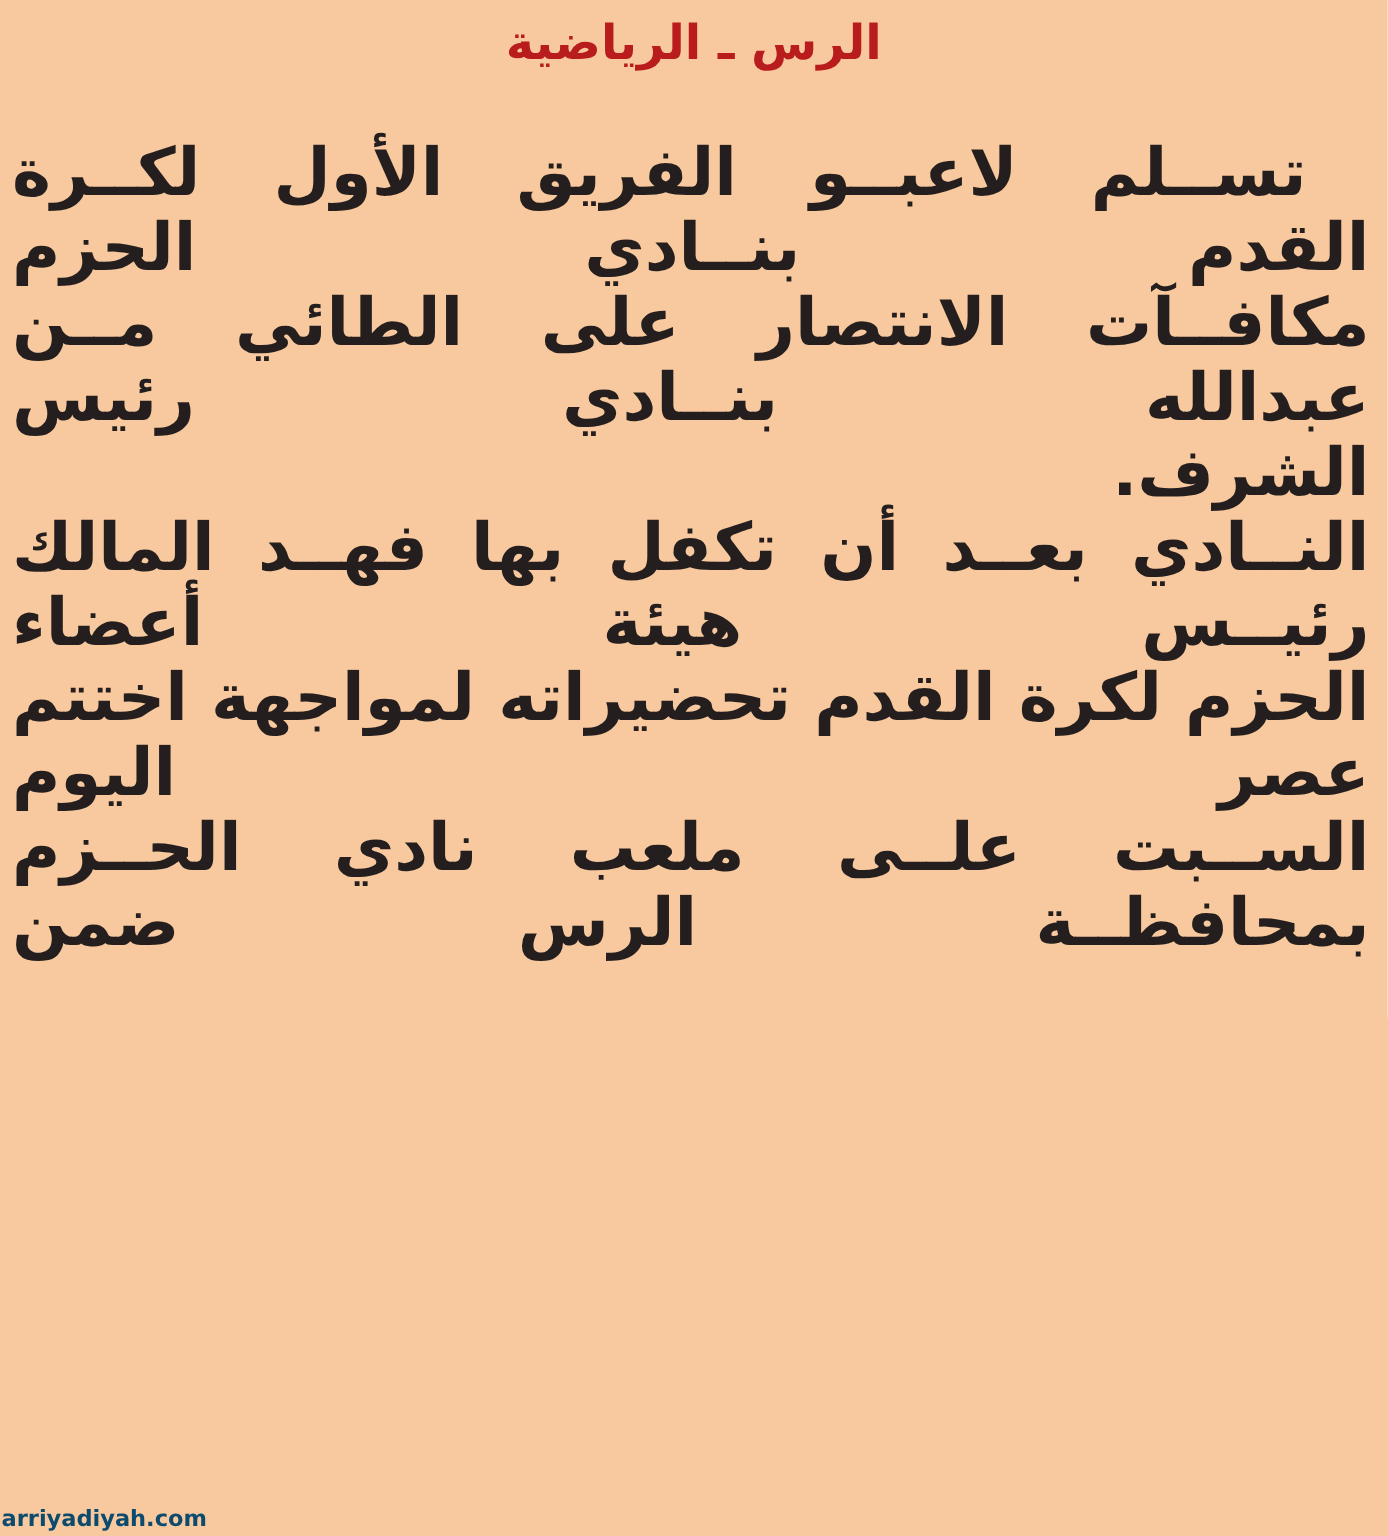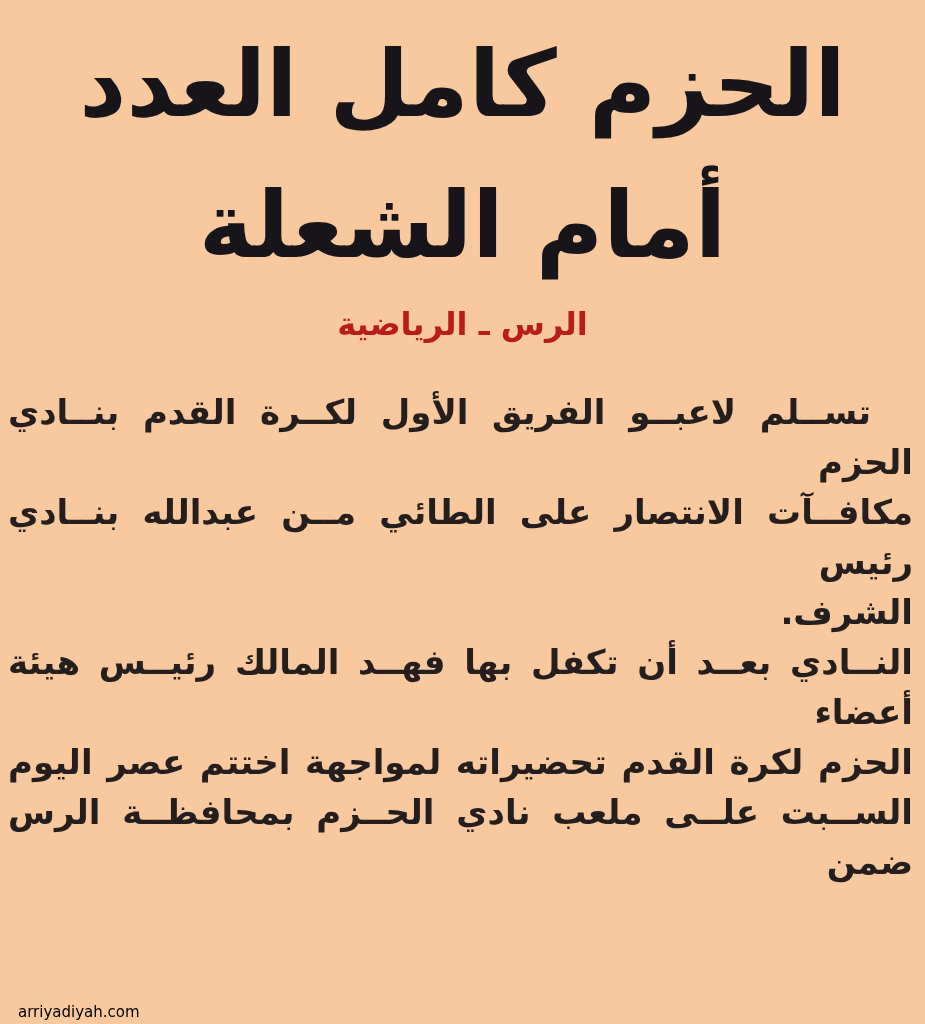--- a/index.html
+++ b/index.html
@@ -31,48 +31,44 @@
     color: #b91c1c;
     line-height: 45px;
   }
   .article {
     margin-top: 40px;
     padding: 0 12px 0 8px;
   }
   .article .line {
     direction: rtl;
     unicode-bidi: plaintext;
-    font-size: 34px;
+    font-size: 44px;
     font-weight: bold;
     color: #241f1e;
     line-height: 50px;
     text-align: justify;
     text-align-last: justify;
   }
   .article .line.p-first { text-indent: 42px; }
   .article .line.p-last { text-align-last: right; }
   .watermark {
     position: absolute;
-    left: 18px;
+    left: 1px;
     bottom: 3px;
     font-size: 15px;
-    font-weight: normal;
-    color: #000000;
+    font-weight: bold;
+    color: #0c4a6e;
     font-family: "DejaVu Sans", sans-serif;
   }
 </style>
 </head>
 <body>
 
 <div class="page">
 
-  <h1 class="headline">
-    <span class="hl">الحزم كامل العدد</span>
-    <span class="hl">أمام الشعلة</span>
-  </h1>
 
   <div class="byline">الرس ـ الرياضية</div>
 
   <div class="article" id="article">
       <div class="line p-first">تســلم لاعبــو الفريق الأول لكــرة القدم بنــادي الحزم</div>
       <div class="line">مكافــآت الانتصار على الطائي مــن عبدالله بنــادي رئيس</div>
       <div class="line p-last">الشرف.</div>
       <div class="line">النــادي بعــد أن تكفل بها فهــد المالك رئيــس هيئة أعضاء</div>
       <div class="line">الحزم لكرة القدم تحضيراته لمواجهة اختتم عصر اليوم</div>
       <div class="line">الســبت علــى ملعب نادي الحــزم بمحافظــة الرس ضمن</div>

